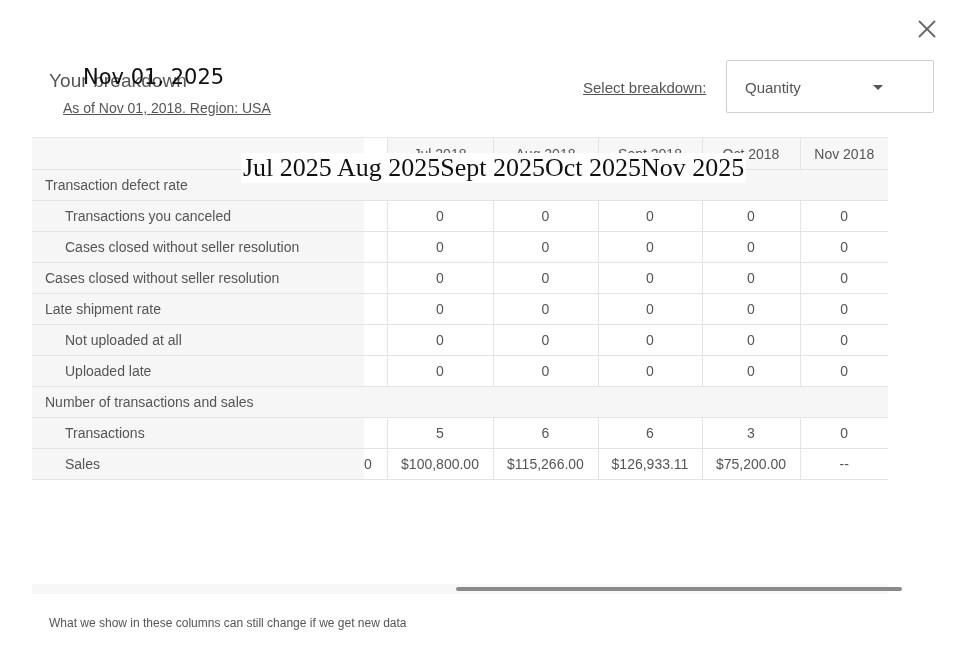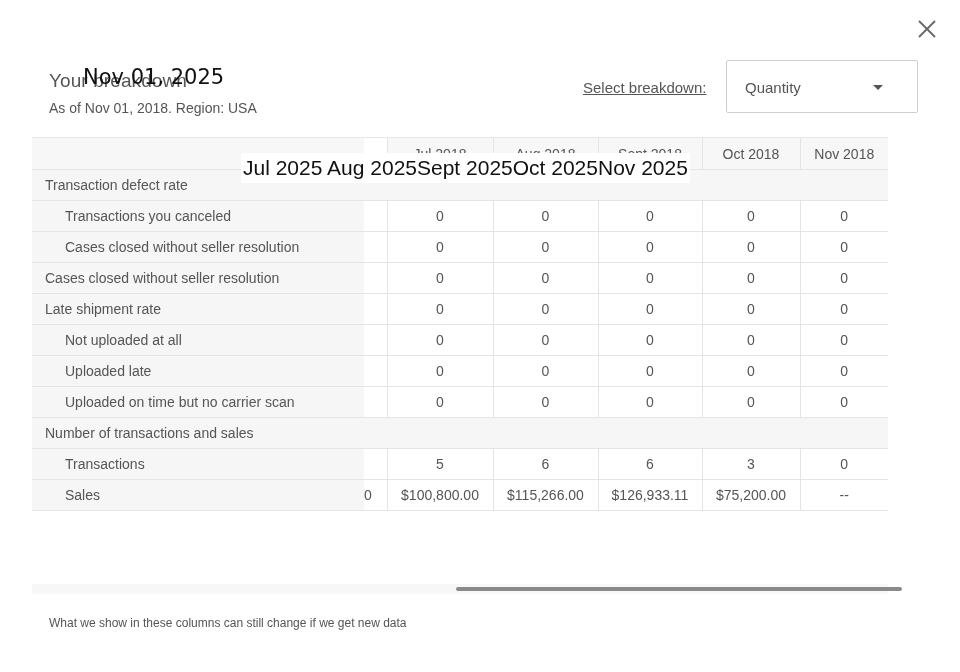--- a/index.html
+++ b/index.html
@@ -11,24 +11,24 @@
     position: absolute; left: 916px; top: 18px; width: 22px; height: 22px; cursor: pointer;
   }
   .title-wrap { position: absolute; left: 49px; top: 70px; height: 24px; }
   .title {
     font-size: 19px; color: #555; position: absolute; left: 0; top: 0; white-space: nowrap; letter-spacing: 0.1px;
   }
   .title-overlay {
     position: absolute; left: 34px; top: -5px; font-family: "DejaVu Sans", sans-serif;
     font-size: 21px; color: #111; white-space: nowrap; background: transparent;
   }
-  .subtitle { position: absolute; left: 49px; top: 100px; font-size: 14px; color: #555; }
+  .subtitle { position: absolute; left: 63px; top: 100px; font-size: 14px; color: #555; text-decoration: underline; }
   .breakdown-label { position: absolute; left: 583px; top: 79px; font-size: 15px; color: #555; text-decoration: underline; }
   .select {
-    position: absolute; left: 726px; top: 60px; width: 192px; height: 53px;
+    position: absolute; left: 726px; top: 60px; width: 208px; height: 53px;
     border: 1px solid #cfcfcf; border-radius: 2px; box-sizing: border-box; background: #fff; cursor: pointer;
   }
   .select .val { position: absolute; left: 18px; top: 18px; font-size: 15px; color: #555; }
   .select .caret {
     position: absolute; left: 146px; top: 24px; width: 0; height: 0;
     border-left: 5px solid transparent; border-right: 5px solid transparent; border-top: 5px solid #555;
   }
   .table-wrap { position: absolute; left: 32px; top: 137px; width: 856px; }
   table { border-collapse: collapse; table-layout: fixed; width: 856px; font-size: 14px; }
   td, th { height: 30px; padding: 0; border-bottom: 1px solid #e4e4e4; color: #555; font-weight: normal; }
@@ -36,21 +36,21 @@
   th.hdr-col { border-left: 1px solid #e4e4e4; }
   td.label { background: #f6f6f6; padding-left: 13px; text-align: left; white-space: nowrap; }
   td.label.indent { padding-left: 33px; }
   td.gap { background: #fff; text-align: left; }
   td.num { text-align: center; border-left: 1px solid #e4e4e4; background: #fff; }
   tr.section td { background: #f6f6f6; padding-left: 13px; }
   tr.tall td { height: 44px; }
   tr.tall td.label { white-space: normal; line-height: 14px; }
   .header-overlay {
     position: absolute; left: 241px; top: 153px; height: 30px; padding: 0 2px; background: #ffffff;
-    font-family: Liberation Sans, sans-serif; font-size: 21px; color: #111; white-space: nowrap; line-height: 30px;
+    font-family: Liberation Serif, serif; font-size: 26px; color: #111; white-space: nowrap; line-height: 30px;
   }
   .scrollbar {
     position: absolute; left: 456px; top: 587px; width: 446px; height: 4px; background: #8a8a8a; border-radius: 2px; cursor: pointer;
   }
   .scroll-track { position: absolute; left: 50px; top: 584px; width: 856px; height: 10px; background: #f7f7f7; }
   .footnote { position: absolute; left: 49px; top: 616px; font-size: 12px; color: #555; }
 </style>
 </head>
 <body>
 
@@ -146,29 +146,20 @@
         </tr>
         <tr>
           <td class="label indent">Uploaded late</td>
           <td class="gap"></td>
           <td class="num">0</td>
           <td class="num">0</td>
           <td class="num">0</td>
           <td class="num">0</td>
           <td class="num">0</td>
         </tr>
-        <tr>
-          <td class="label indent">Uploaded on time but no carrier scan</td>
-          <td class="gap"></td>
-          <td class="num">0</td>
-          <td class="num">0</td>
-          <td class="num">0</td>
-          <td class="num">0</td>
-          <td class="num">0</td>
-        </tr>
         <tr class="section">
           <td colspan="7">Number of transactions and sales</td>
         </tr>
         <tr>
           <td class="label indent">Transactions</td>
           <td class="gap"></td>
           <td class="num">5</td>
           <td class="num">6</td>
           <td class="num">6</td>
           <td class="num">3</td>

